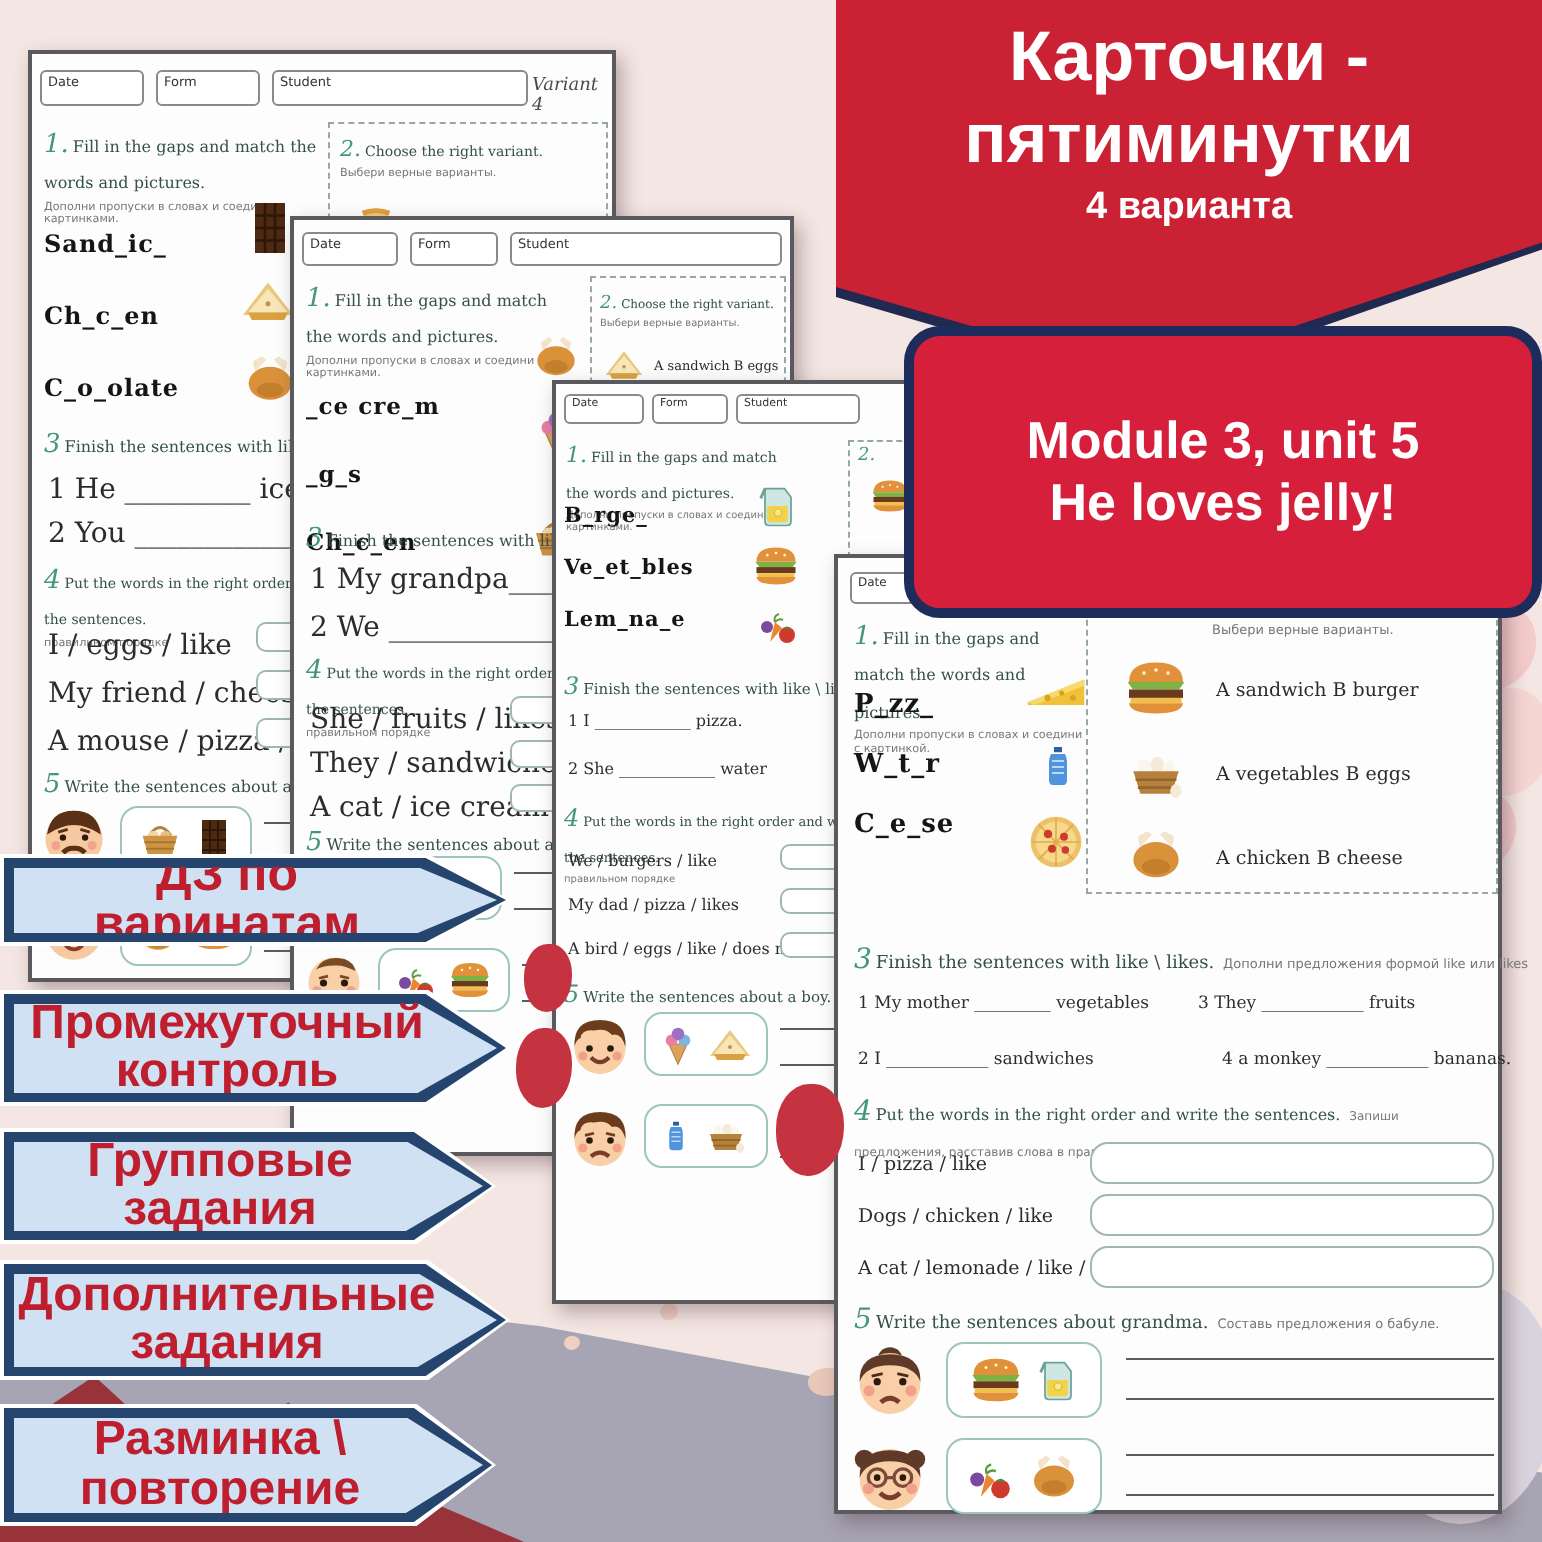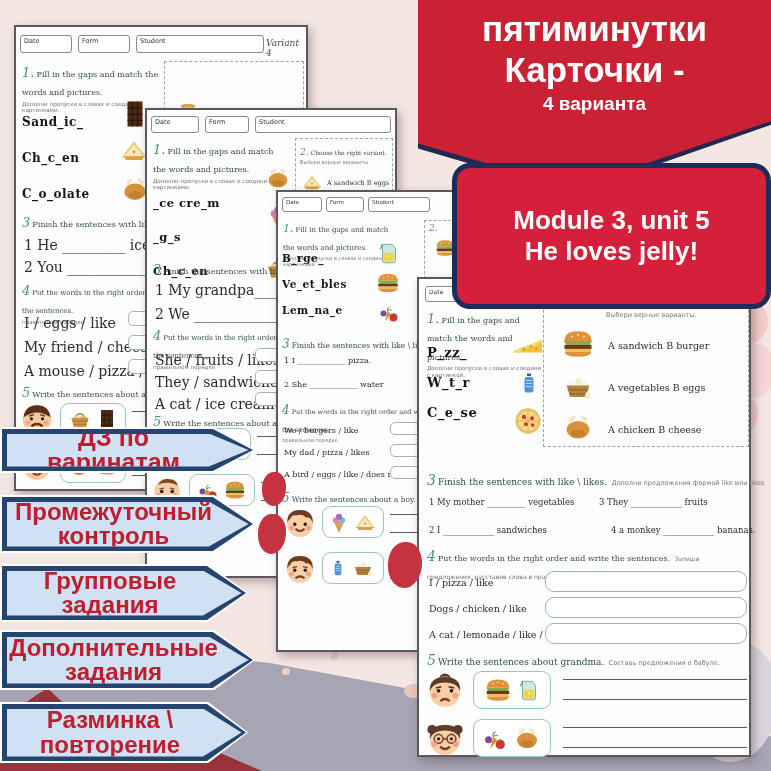--- a/index.html
+++ b/index.html
@@ -84,20 +84,24 @@
   <span class="ic abs" style="left:102px;top:146px;width:34px;height:32px">
       <svg viewBox="0 0 24 24">
         <ellipse cx="12" cy="14" rx="8" ry="6.2" fill="#d9913a"></ellipse>
         <path d="M6.5 9.5 Q4.5 5 7.5 5 Q8.5 3 10.5 5.2 Z" fill="#f2e3c9"></path>
         <path d="M17.5 9.5 Q19.5 5 16.5 5 Q15.5 3 13.5 5.2 Z" fill="#f2e3c9"></path>
         <ellipse cx="12" cy="16.5" rx="5" ry="2.8" fill="#c47f2c"></ellipse>
       </svg>
     </span>
 
   <div class="dashbox" style="left:148px;top:34px;width:140px;height:130px">
+    <div class="thead" style="left:5px;top:3px;width:130px">
+      <span class="tnum" style="font-size:11px">2.</span><span class="ttl" style="font-size:7px">Choose the right variant.</span>
+      <div class="tru">Выбери верные варианты.</div>
+    </div>
     <span class="ic abs" style="left:10px;top:36px;width:26px;height:30px">
         <svg viewBox="0 0 24 24">
           <path d="M12 22 L5.5 5 Q12 2.5 18.5 5 Z" fill="#f2cd74"></path>
           <path d="M5.5 5 Q12 2.5 18.5 5 L17.8 7.2 Q12 4.8 6.2 7.2 Z" fill="#dd9f43"></path>
           <circle cx="11" cy="10" r="1.4" fill="#cf3a2d"></circle>
           <circle cx="14" cy="13" r="1.2" fill="#cf3a2d"></circle>
           <circle cx="11.5" cy="16" r="1.1" fill="#cf3a2d"></circle>
         </svg>
       </span>
     <div class="sent" style="left:44px;top:48px;font-size:8px">A cheese B pizza</div>
@@ -683,22 +687,22 @@
   <div class="wline" style="left:144px;top:448px;width:184px"></div>
   <div class="wline" style="left:144px;top:468px;width:184px"></div>
 </div>
 
 <div class="blob" style="left:262px;top:472px;width:24px;height:34px;background:#c53340;z-index:5"></div>
 <div class="blob" style="left:258px;top:514px;width:28px;height:40px;background:#c53340;z-index:5"></div>
 <div class="blob" style="left:388px;top:542px;width:34px;height:46px;background:#c53340;z-index:5"></div>
 
 <div class="bannerN">
   <div class="bannerR">
+    <div class="l">Карточки -</div>
     <div class="l">пятиминутки</div>
-    <div class="l">Карточки -</div>
     <div class="s">4 варианта</div>
   </div>
 </div>
 
 <div class="infobox">
   <div>Module 3, unit 5</div>
   <div>He loves jelly!</div>
 </div>
 
 <div class="arrowW" style="top:427px;width:255px;height:46px">

